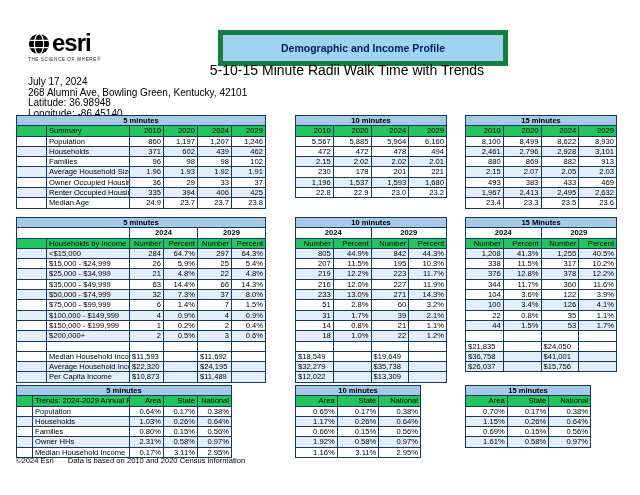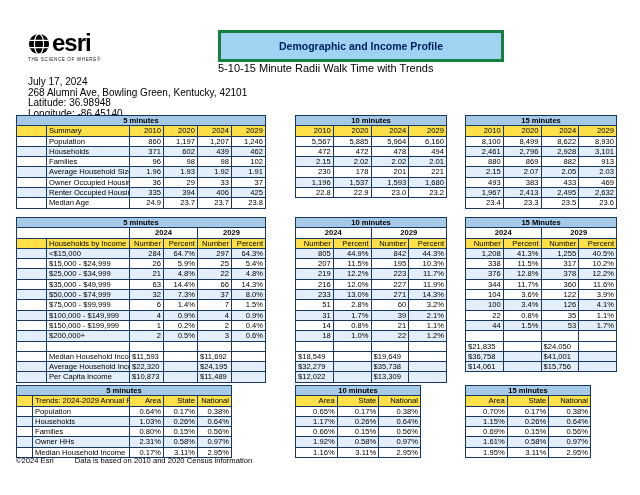--- a/index.html
+++ b/index.html
@@ -7,51 +7,51 @@
     width:640px;height:495px;position:relative;background:#ffffff;
     font-family:"Liberation Sans",sans-serif;color:#000;overflow:hidden;
   }
   
   .logo{position:absolute;left:28px;top:30px;display:flex;align-items:center;}
   .logo .globe{width:22px;height:22px;margin-right:2px;margin-top:3px;}
   .logo .word{font-size:24px;font-weight:bold;letter-spacing:-1px;line-height:22px;}
   .tagline{position:absolute;left:28px;top:57px;font-size:4.6px;letter-spacing:0.6px;color:#222;}
   .titlebox{
     position:absolute;left:218px;top:30px;width:280px;height:26px;
-    background:#9fd3f1;border:3px solid #15803d;
+    background:#9fd3f1;border:5px solid #15803d;
     display:flex;align-items:center;justify-content:center;
     font-size:10.5px;font-weight:bold;color:#002060;
   }
-  .subtitle{position:absolute;left:218px;top:62px;width:280px;text-align:left;font-size:11px;}
+  .subtitle{position:absolute;left:204px;top:62px;width:280px;text-align:right;font-size:14px;}
   .meta{position:absolute;left:28px;top:77px;font-size:10px;line-height:10.5px;}
   
   .slot{position:absolute;border-radius:17px;}
   .c0{left:16px;width:250px;}
   .c1{left:295px;width:152px;}
   .c2{left:465px;width:152px;}
   .c0t{left:16px;width:216px;}
   .c1t{left:295px;width:126px;}
   .c2t{left:465px;width:126px;}
   .r-sum{top:115px;}
   .r-inc{top:217px;}
   .r-trd{top:385px;}
   
   table.t{border-collapse:collapse;table-layout:fixed;width:100%;border:1.5px solid #17375e;}
   table.t td,table.t th{
     border:1px solid #17375e;font-size:7.6px;line-height:9.3px;height:9.3px;
     padding:0 2px;overflow:hidden;white-space:nowrap;font-weight:normal;text-align:right;
   }
   .band{background:#a6c9e8;font-weight:bold !important;text-align:center !important;}
-  .hdr{background:#fde047;font-weight:normal;}
+  .hdr{background:#22c55e;font-weight:normal;}
   .yr{background:#fff;font-weight:bold !important;text-align:center !important;}
   .lbl{text-align:left !important;}
   .stripe{background:#e2eef9;}
   .white{background:#ffffff;}
   .footer{position:absolute;left:16px;top:456px;font-size:7.6px;}
-  .footer span{margin-right:19px;}
+  .footer span{margin-right:12px;}
 </style>
 </head>
 <body>
 
 <div class="logo">
   <svg class="globe" viewBox="0 0 24 24">
     <circle cx="12" cy="12" r="11" fill="#000"></circle>
     <ellipse cx="12" cy="12" rx="5" ry="11" fill="none" stroke="#fff" stroke-width="1.3"></ellipse>
     <path d="M1.5 8 H22.5 M1.5 16 H22.5" stroke="#fff" stroke-width="1.3" fill="none"></path>
   </svg>
@@ -590,21 +590,21 @@
           <td class="white lbl">$24,050</td>
           <td class="white"></td>
         </tr>
         <tr>
           <td class="stripe lbl">$36,758</td>
           <td class="stripe"></td>
           <td class="stripe lbl">$41,001</td>
           <td class="stripe"></td>
         </tr>
         <tr>
-          <td class="stripe lbl">$14,061</td>
+          <td class="stripe lbl">$26,037</td>
           <td class="stripe"></td>
           <td class="stripe lbl">$15,756</td>
           <td class="stripe"></td>
         </tr>
       </tbody>
     </table>
   </div>
 
 <div class="slot c0t r-trd" id="trd-0">
     <table class="t">
@@ -736,25 +736,20 @@
         </tr>
         <tr>
           <td class="white">0.69%</td>
           <td class="white">0.15%</td>
           <td class="white">0.56%</td>
         </tr>
         <tr>
           <td class="stripe">1.61%</td>
           <td class="stripe">0.58%</td>
           <td class="stripe">0.97%</td>
-        </tr>
-        <tr>
-          <td class="white">1.95%</td>
-          <td class="white">3.11%</td>
-          <td class="white">2.95%</td>
         </tr>
       </tbody>
     </table>
   </div>
 
 <div class="footer">
   <span>©2024 Esri</span>
   <span>Data is based on 2010 and 2020 Census information</span>
 </div>
 

